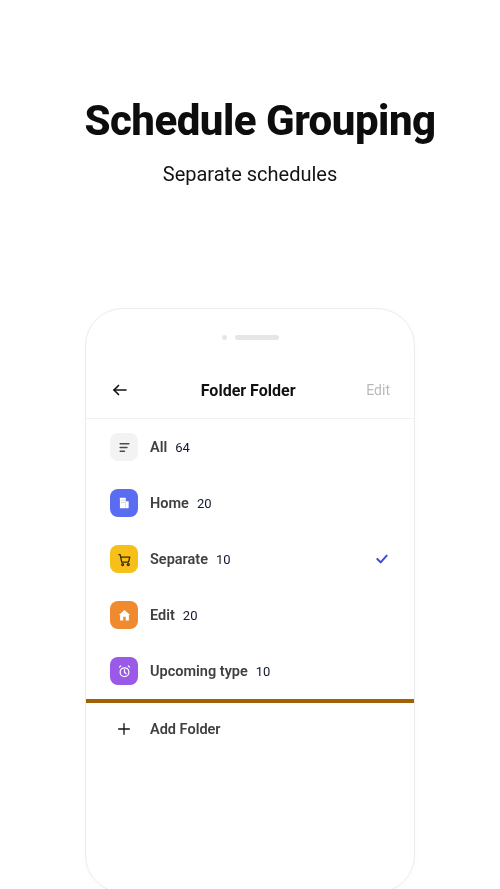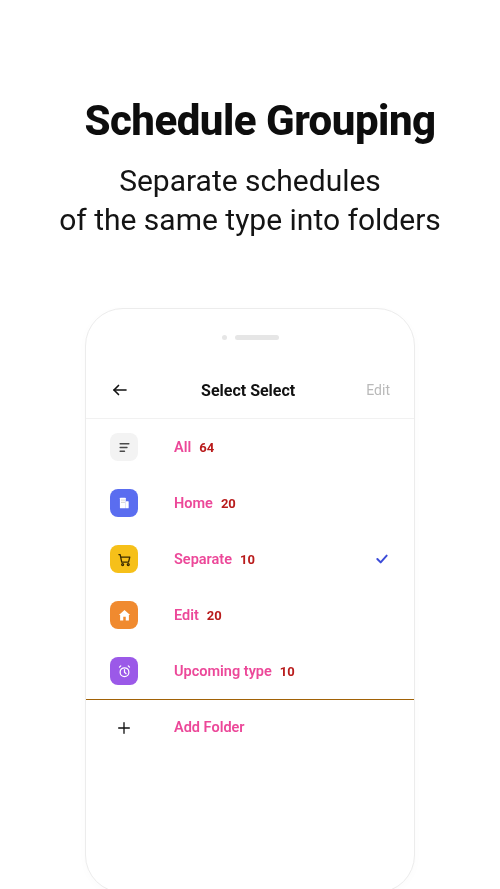--- a/index.html
+++ b/index.html
@@ -1,65 +1,64 @@
 <!DOCTYPE html>
 <html><head>
 <meta charset="utf-8">
 <style>
   * { box-sizing: border-box; margin: 0; padding: 0; }
   html, body { width: 500px; height: 889px; background: #ffffff; font-family: -apple-system, BlinkMacSystemFont, "Segoe UI", Roboto, Helvetica, Arial, sans-serif; overflow: hidden; }
   .hero-title { font-size: 42px; font-weight: 800; color: #0d0d0d; text-align: center; margin-top: 96px; letter-spacing: -0.5px; margin-left: 20px; }
-  .hero-sub { font-size: 30px; font-weight: 400; color: #141414; text-align: center; line-height: 1.3; margin-top: 16px; }
+  .hero-sub { font-size: 20px; font-weight: 400; color: #141414; text-align: center; line-height: 1.3; margin-top: 16px; }
   .phone {
     position: absolute; left: 85px; top: 308px; width: 330px; height: 585px;
     border: 1px solid #ececec; border-radius: 38px; background: #fff;
     box-shadow: 0 2px 10px rgba(0,0,0,0.02);
     overflow: hidden;
   }
   .speaker-row { display:flex; align-items:center; justify-content:center; gap:8px; margin-top:26px; }
   .dot { width:5px; height:5px; border-radius:50%; background:#e6e6e6; }
   .slot { width:44px; height:5px; border-radius:3px; background:#e6e6e6; }
   .nav { display:flex; align-items:center; justify-content:space-between; padding: 0 24px; margin-top: 40px; }
   .back { width:20px; height:20px; display:flex; align-items:center; justify-content:center; color:#111; }
   .nav-title { font-size:16px; font-weight:700; color:#111; }
   .edit { font-size:14px; color:#b9b9b9; font-weight:400; }
   .divider { height:1px; background:#f1f1f1; margin-top:18px; }
   .list { }
   .row { display:flex; align-items:center; height:56px; padding: 0 24px; position:relative; }
   .icon-wrap { width:28px; height:28px; border-radius:8px; display:flex; align-items:center; justify-content:center; flex:0 0 28px; }
-  .label { font-size:14.5px; font-weight:600; color:#ec4899; margin-left:36px; }
-  .count { font-size:13px; color:#b91c1c; margin-left:8px; font-weight:700; }
+  .label { font-size:14.5px; font-weight:600; color:#404040; margin-left:12px; }
+  .count { font-size:13px; color:#0f172a; margin-left:8px; font-weight:400; }
   .check { position:absolute; right:24px; color:#3b4bd8; }
-  .add-row { border-top:1px solid #a16207; }
+  .add-row { border-top:4px solid #a16207; }
   .plus { width:28px; display:flex; align-items:center; justify-content:center; color:#111; }
   svg { display:block; }
 </style>
 </head>
 <body>
 
 <div class="hero-title">Schedule Grouping</div>
 <div class="hero-sub">
   <span>Separate schedules</span><br>
-  <span>of the same type into folders</span>
 </div>
 
 <div class="phone">
   <div class="speaker-row">
     <div class="dot"></div>
     <div class="slot"></div>
   </div>
 
   <div class="nav">
     <div class="back">
       <svg width="18" height="18" viewBox="0 0 24 24" fill="none" stroke="currentColor" stroke-width="2.2" stroke-linecap="round" stroke-linejoin="round">
           <line x1="20" y1="12" x2="4" y2="12"></line>
           <polyline points="10 18 4 12 10 6"></polyline>
         </svg>
     </div>
-    <div class="nav-title">Select Select</div>
+    <div class="nav-title">Folder Folder</div>
     <div class="edit">Edit</div>
   </div>
 
   <div class="divider"></div>
 
   <div class="list" id="folder-list">
       <div class="row">
         <div class="icon-wrap" style="background: rgb(243, 243, 243); color: rgb(74, 74, 74);">
           <svg width="15" height="15" viewBox="0 0 24 24" fill="none" stroke="currentColor" stroke-width="2.2" stroke-linecap="round">
             <line x1="5" y1="6" x2="19" y2="6"></line>

